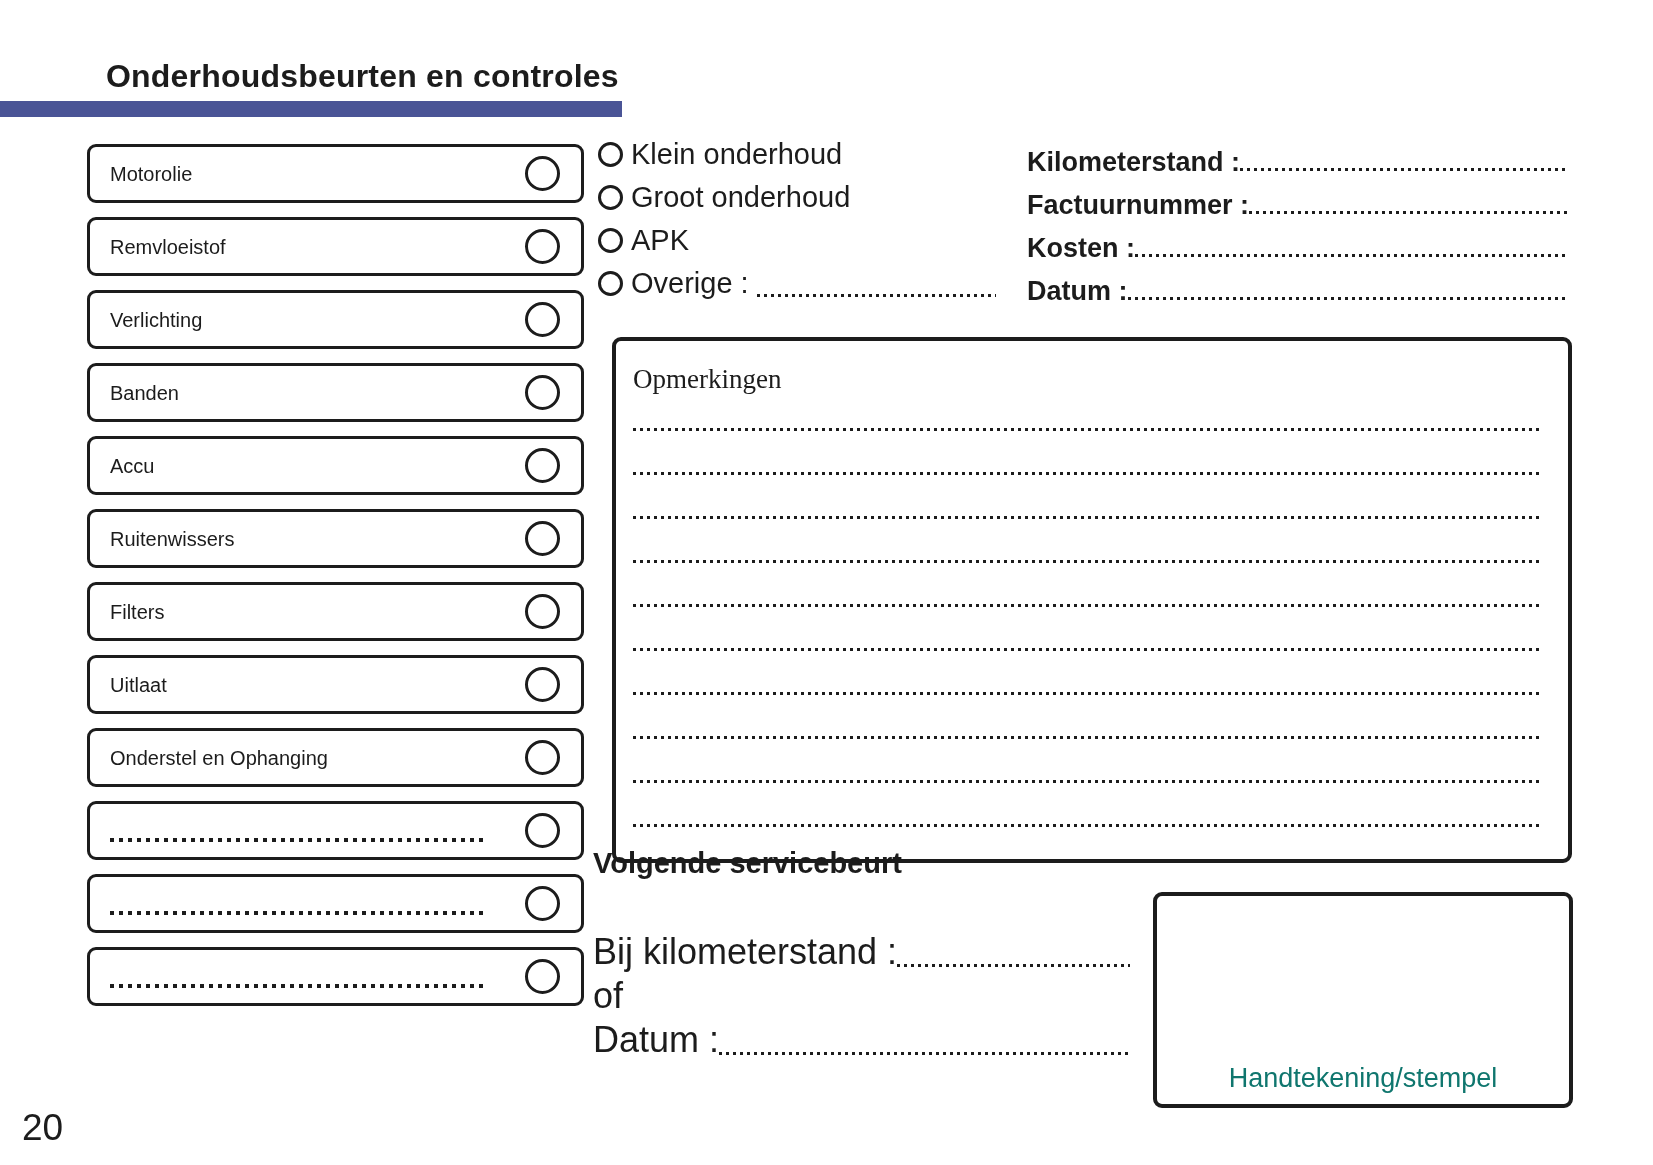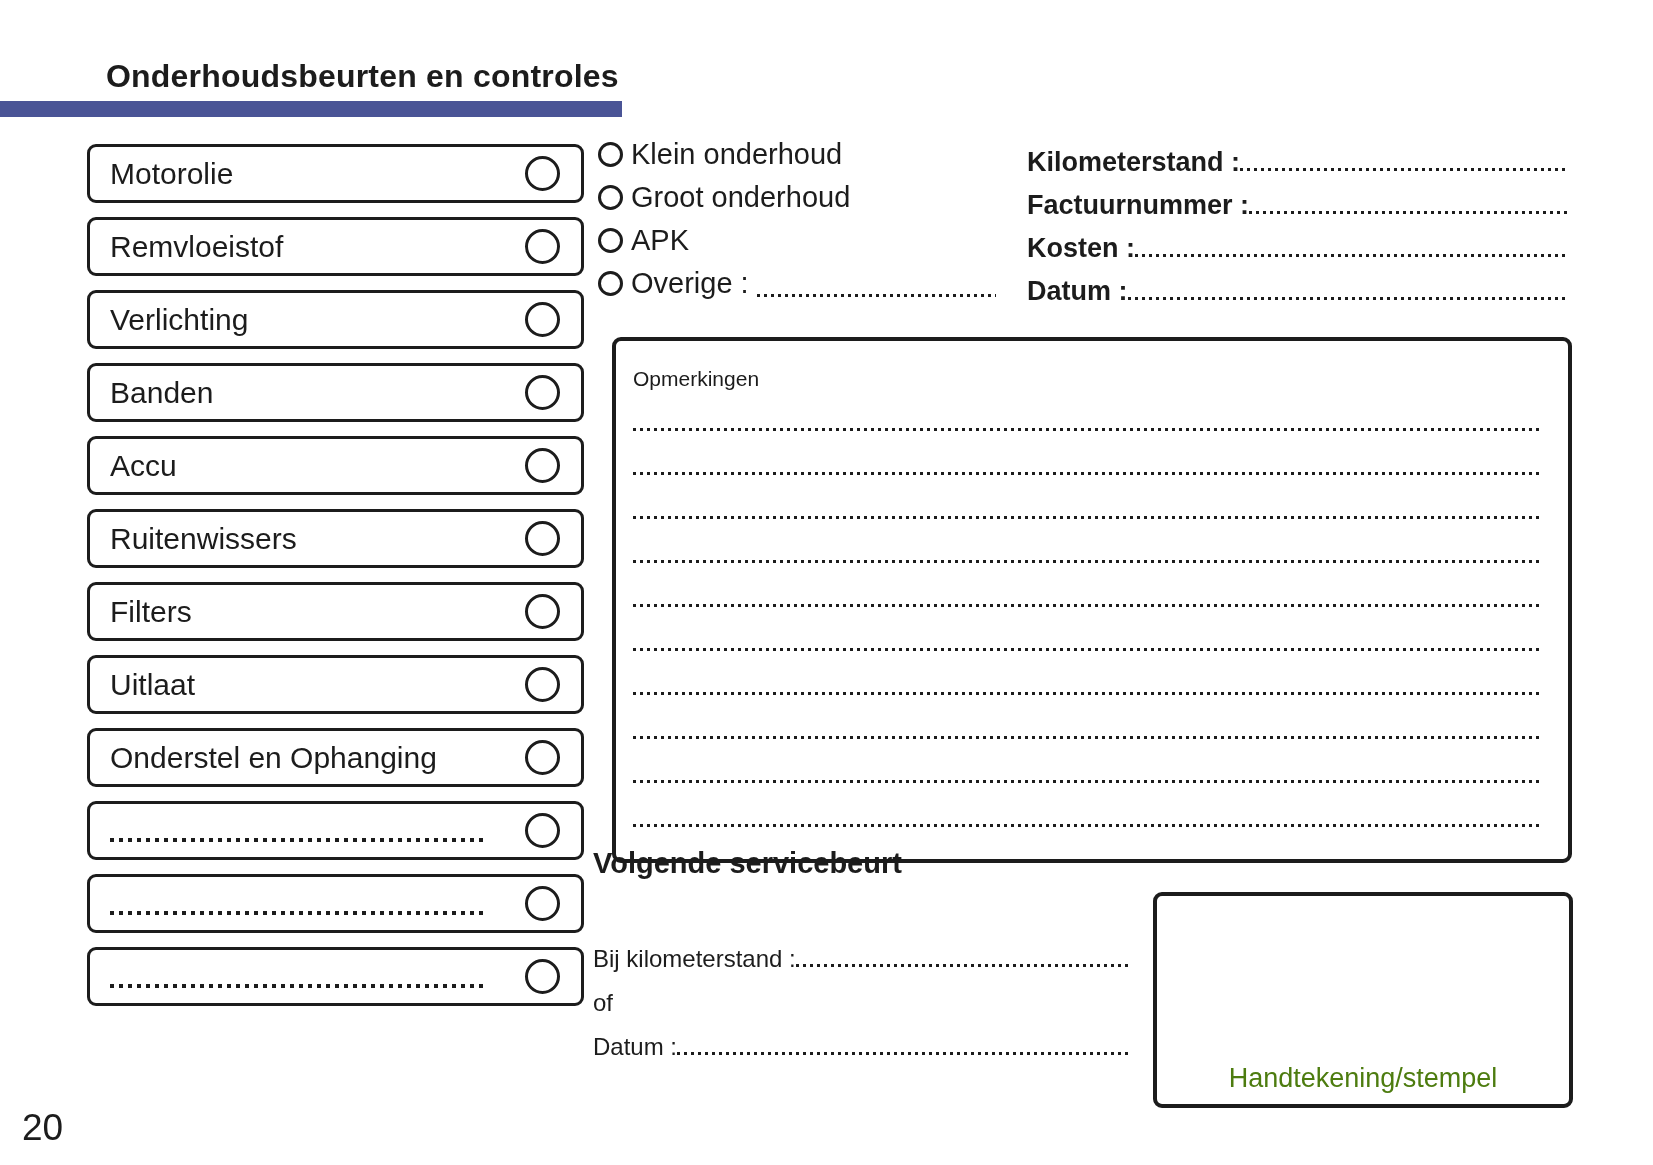--- a/index.html
+++ b/index.html
@@ -16,21 +16,21 @@
     position:absolute;left:0;top:101px;width:622px;height:16px;background:#4a5496;
   }
   
   .checklist{position:absolute;left:87px;top:144px;width:497px;}
   .check-row{
     box-sizing:border-box;width:497px;height:59px;margin-bottom:14px;
     border:3px solid #1c1c1c;border-radius:9px;
     display:flex;align-items:center;justify-content:space-between;
     padding:0 21px 0 20px;background:#fff;
   }
-  .check-label{font-size:30px;line-height:1;white-space:nowrap;}
+  .check-label{font-size:20px;line-height:1;white-space:nowrap;}
   .blank-dots{
     width:378px;height:4px;transform:translateY(9px);
     background:repeating-linear-gradient(90deg,#1c1c1c 0 4px,transparent 4px 9px);
   }
   .check-circle{
     flex:0 0 auto;width:35px;height:35px;border:3px solid #1c1c1c;border-radius:50%;
     box-sizing:border-box;background:#fff;
   }
   
   .service-type{position:absolute;left:598px;top:133px;width:398px;}
@@ -47,32 +47,32 @@
   .sd-row{display:flex;align-items:flex-end;height:43px;}
   .field-label{font-size:27px;line-height:1.05;white-space:nowrap;font-weight:bold;}
   .fill-line{flex:1;height:3px;margin-bottom:5px;
     background:repeating-linear-gradient(90deg,#1c1c1c 0 3px,transparent 3px 7px);}
   
   .remarks-box{
     position:absolute;left:612px;top:337px;width:960px;height:526px;box-sizing:border-box;
     border:4px solid #1c1c1c;border-radius:9px;background:#fff;
     padding:20px 28px 0 17px;
   }
-  .remarks-title{font-size:21px;line-height:36px;}
+  .remarks-title{font-size:27px;line-height:36px;font-family:Liberation Serif, serif;}
   .rline{
     height:44px;
     background-image:repeating-linear-gradient(90deg,#1c1c1c 0 3px,transparent 3px 7px);
     background-size:100% 3px;background-repeat:no-repeat;background-position:left bottom;
   }
   .rline:first-child{height:34px;}
   
   .next-service{position:absolute;left:593px;top:846px;width:537px;}
   .next-title{font-size:29px;font-weight:700;line-height:34px;margin-bottom:48px;}
   .ns-row{display:flex;align-items:flex-end;height:44px;}
-  .ns-label{font-size:24px;line-height:1.1;white-space:nowrap;margin-top:20px;}
+  .ns-label{font-size:36px;line-height:1.1;white-space:nowrap;margin-top:20px;}
   
   .signature-box{
     position:absolute;left:1153px;top:892px;width:420px;height:216px;box-sizing:border-box;
     border:4px solid #1c1c1c;border-radius:9px;background:#fff;
     display:flex;align-items:flex-end;justify-content:center;padding-bottom:12px;
   }
   .signature-label{font-size:27px;color:#9a9a9a;line-height:1;}
   
   .page-number{position:absolute;left:22px;top:1108px;font-size:37px;line-height:1.1;}
 </style>
@@ -201,18 +201,18 @@
           <span class="ns-label">of</span>
         </div>
         <div class="ns-row">
           <span class="ns-label">Datum :</span>
           <div class="fill-line"></div>
         </div>
       </div>
   </div>
 
   <div class="signature-box">
-    <div class="signature-label" style="color: #4d7c0f;">Handtekening/stempel</div>
+    <div class="signature-label" style="color: #0f766e;">Handtekening/stempel</div>
   </div>
 
   <div class="page-number">20</div>
 
 </div>
 
 </body></html>

